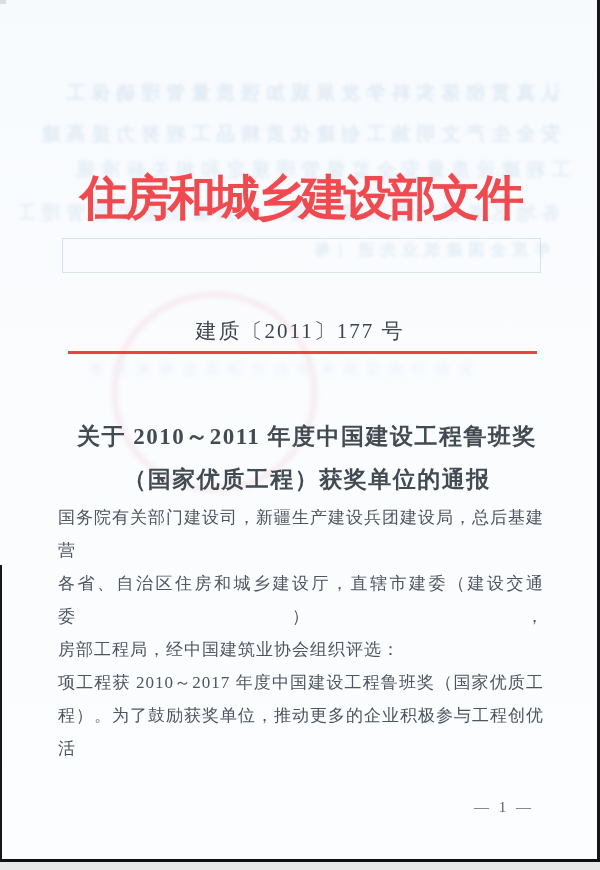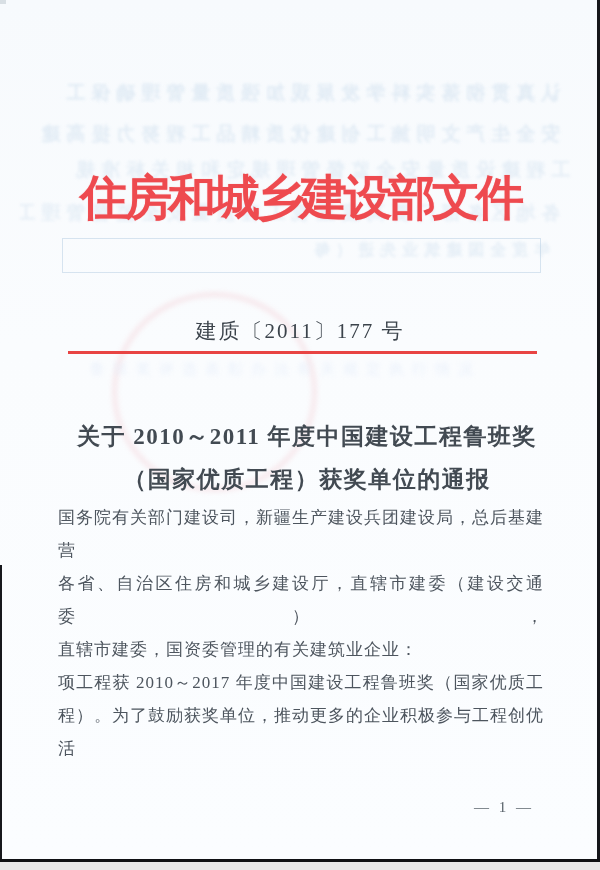--- a/index.html
+++ b/index.html
@@ -71,21 +71,21 @@
     <div class="red-rule"></div>
 
     <h2 class="subject">
       <span style="display:block">关于 2010～2011 年度中国建设工程鲁班奖</span>
       <span style="display:block">（国家优质工程）获奖单位的通报</span>
     </h2>
 
     <div class="body-text">
         <div class="bline just">国务院有关部门建设司，新疆生产建设兵团建设局，总后基建营</div>
         <div class="bline just">各省、自治区住房和城乡建设厅，直辖市建委（建设交通委），</div>
-        <div class="bline">直辖市建委，国资委管理的有关建筑业企业：</div>
+        <div class="bline">房部工程局，经中国建筑业协会组织评选：</div>
         <div class="bline just">项工程获 2010～2017 年度中国建设工程鲁班奖（国家优质工</div>
         <div class="bline just">程）。为了鼓励获奖单位，推动更多的企业积极参与工程创优活</div>
       </div>
 
     <div class="page-number">— 1 —</div>
 
     <div class="edge-left"></div>
     <div class="edge-right"></div>
     <div class="edge-bottom"></div>
     <div class="edge-corner"></div>

